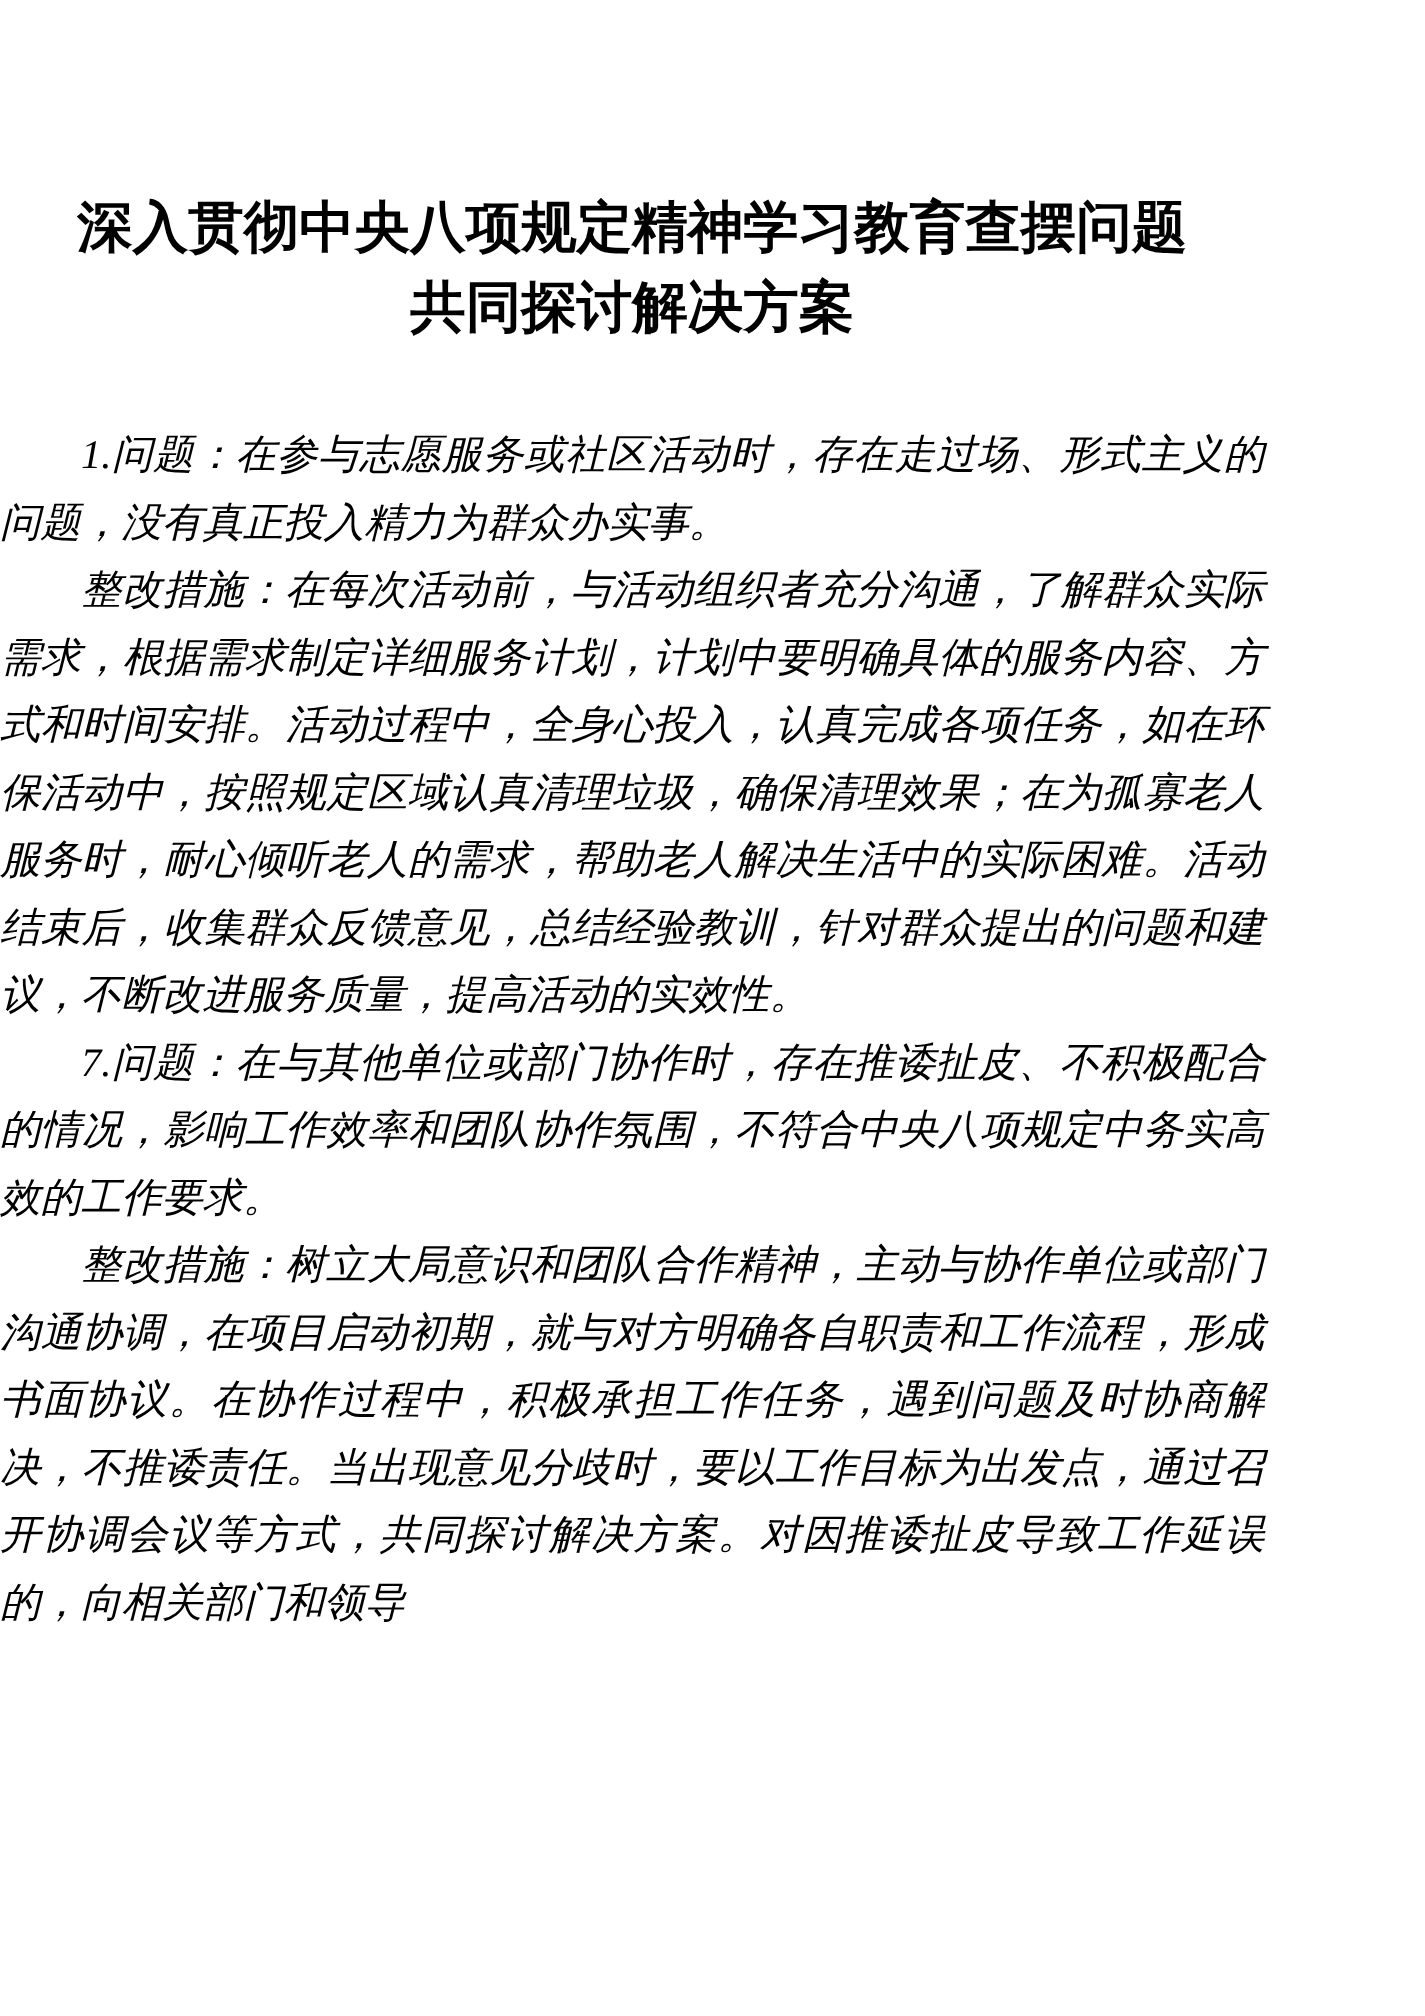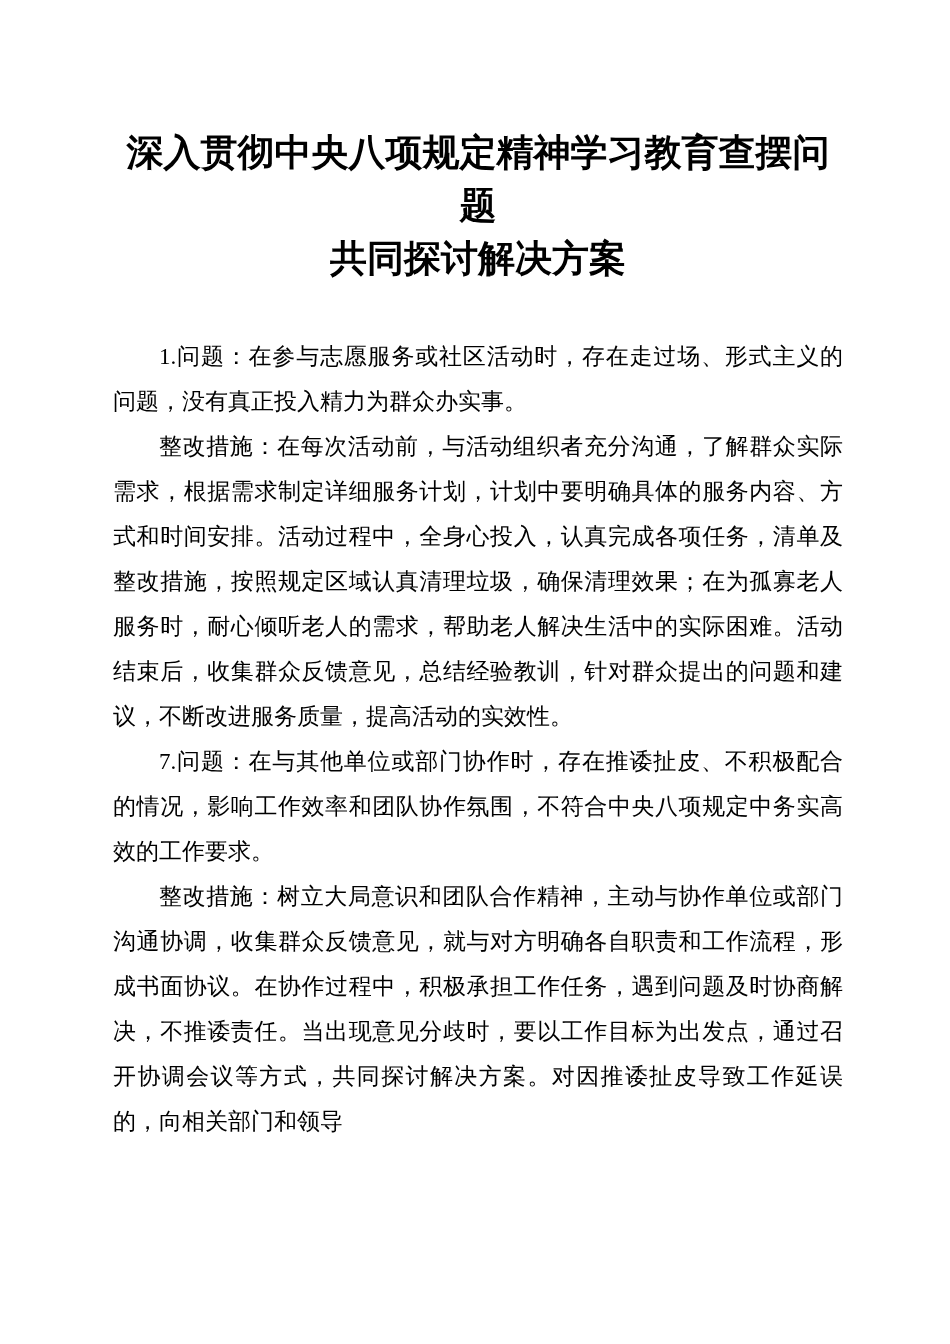--- a/index.html
+++ b/index.html
@@ -9,21 +9,20 @@
   body {
     width: 950px;
     height: 1344px;
     background: #ffffff;
     overflow: hidden;
   }
   .page {
     box-sizing: border-box;
     width: 950px;
     height: 1344px;
-    padding-left: 113px;
     padding-right: 107px;
     background: #ffffff;
     color: #000000;
   }
   .doc-title {
     margin: 0;
     padding-top: 126px;
     text-align: center;
     font-family: "Liberation Serif", serif;
     font-weight: bold;
@@ -32,36 +31,37 @@
     color: #000000;
     letter-spacing: 0px;
   }
   .doc-body {
     margin-top: 49px;
   }
   .doc-body p {
     margin: 0;
     font-family: "Liberation Serif", serif;
     font-weight: normal;
-    font-size: 23px;
+    font-size: 27px;
     line-height: 45px;
     text-align: justify;
     text-justify: inter-ideograph;
     text-indent: 2em;
     color: #000000;
     word-break: break-all;
+    font-style: italic;
   }
 </style>
 </head>
 <body>
 
 <div class="page">
   <h1 class="doc-title">
     <span>深入贯彻中央八项规定精神学习教育查摆问题</span><br>
     <span>共同探讨解决方案</span>
   </h1>
   <div class="doc-body">
     <p>1.问题：在参与志愿服务或社区活动时，存在走过场、形式主义的问题，没有真正投入精力为群众办实事。</p>
-    <p>整改措施：在每次活动前，与活动组织者充分沟通，了解群众实际需求，根据需求制定详细服务计划，计划中要明确具体的服务内容、方式和时间安排。活动过程中，全身心投入，认真完成各项任务，清单及整改措施，按照规定区域认真清理垃圾，确保清理效果；在为孤寡老人服务时，耐心倾听老人的需求，帮助老人解决生活中的实际困难。活动结束后，收集群众反馈意见，总结经验教训，针对群众提出的问题和建议，不断改进服务质量，提高活动的实效性。</p>
+    <p>整改措施：在每次活动前，与活动组织者充分沟通，了解群众实际需求，根据需求制定详细服务计划，计划中要明确具体的服务内容、方式和时间安排。活动过程中，全身心投入，认真完成各项任务，如在环保活动中，按照规定区域认真清理垃圾，确保清理效果；在为孤寡老人服务时，耐心倾听老人的需求，帮助老人解决生活中的实际困难。活动结束后，收集群众反馈意见，总结经验教训，针对群众提出的问题和建议，不断改进服务质量，提高活动的实效性。</p>
     <p>7.问题：在与其他单位或部门协作时，存在推诿扯皮、不积极配合的情况，影响工作效率和团队协作氛围，不符合中央八项规定中务实高效的工作要求。</p>
-    <p>整改措施：树立大局意识和团队合作精神，主动与协作单位或部门沟通协调，收集群众反馈意见，就与对方明确各自职责和工作流程，形成书面协议。在协作过程中，积极承担工作任务，遇到问题及时协商解决，不推诿责任。当出现意见分歧时，要以工作目标为出发点，通过召开协调会议等方式，共同探讨解决方案。对因推诿扯皮导致工作延误的，向相关部门和领导</p>
+    <p>整改措施：树立大局意识和团队合作精神，主动与协作单位或部门沟通协调，在项目启动初期，就与对方明确各自职责和工作流程，形成书面协议。在协作过程中，积极承担工作任务，遇到问题及时协商解决，不推诿责任。当出现意见分歧时，要以工作目标为出发点，通过召开协调会议等方式，共同探讨解决方案。对因推诿扯皮导致工作延误的，向相关部门和领导</p>
   </div>
 </div>
 
 </body></html>

